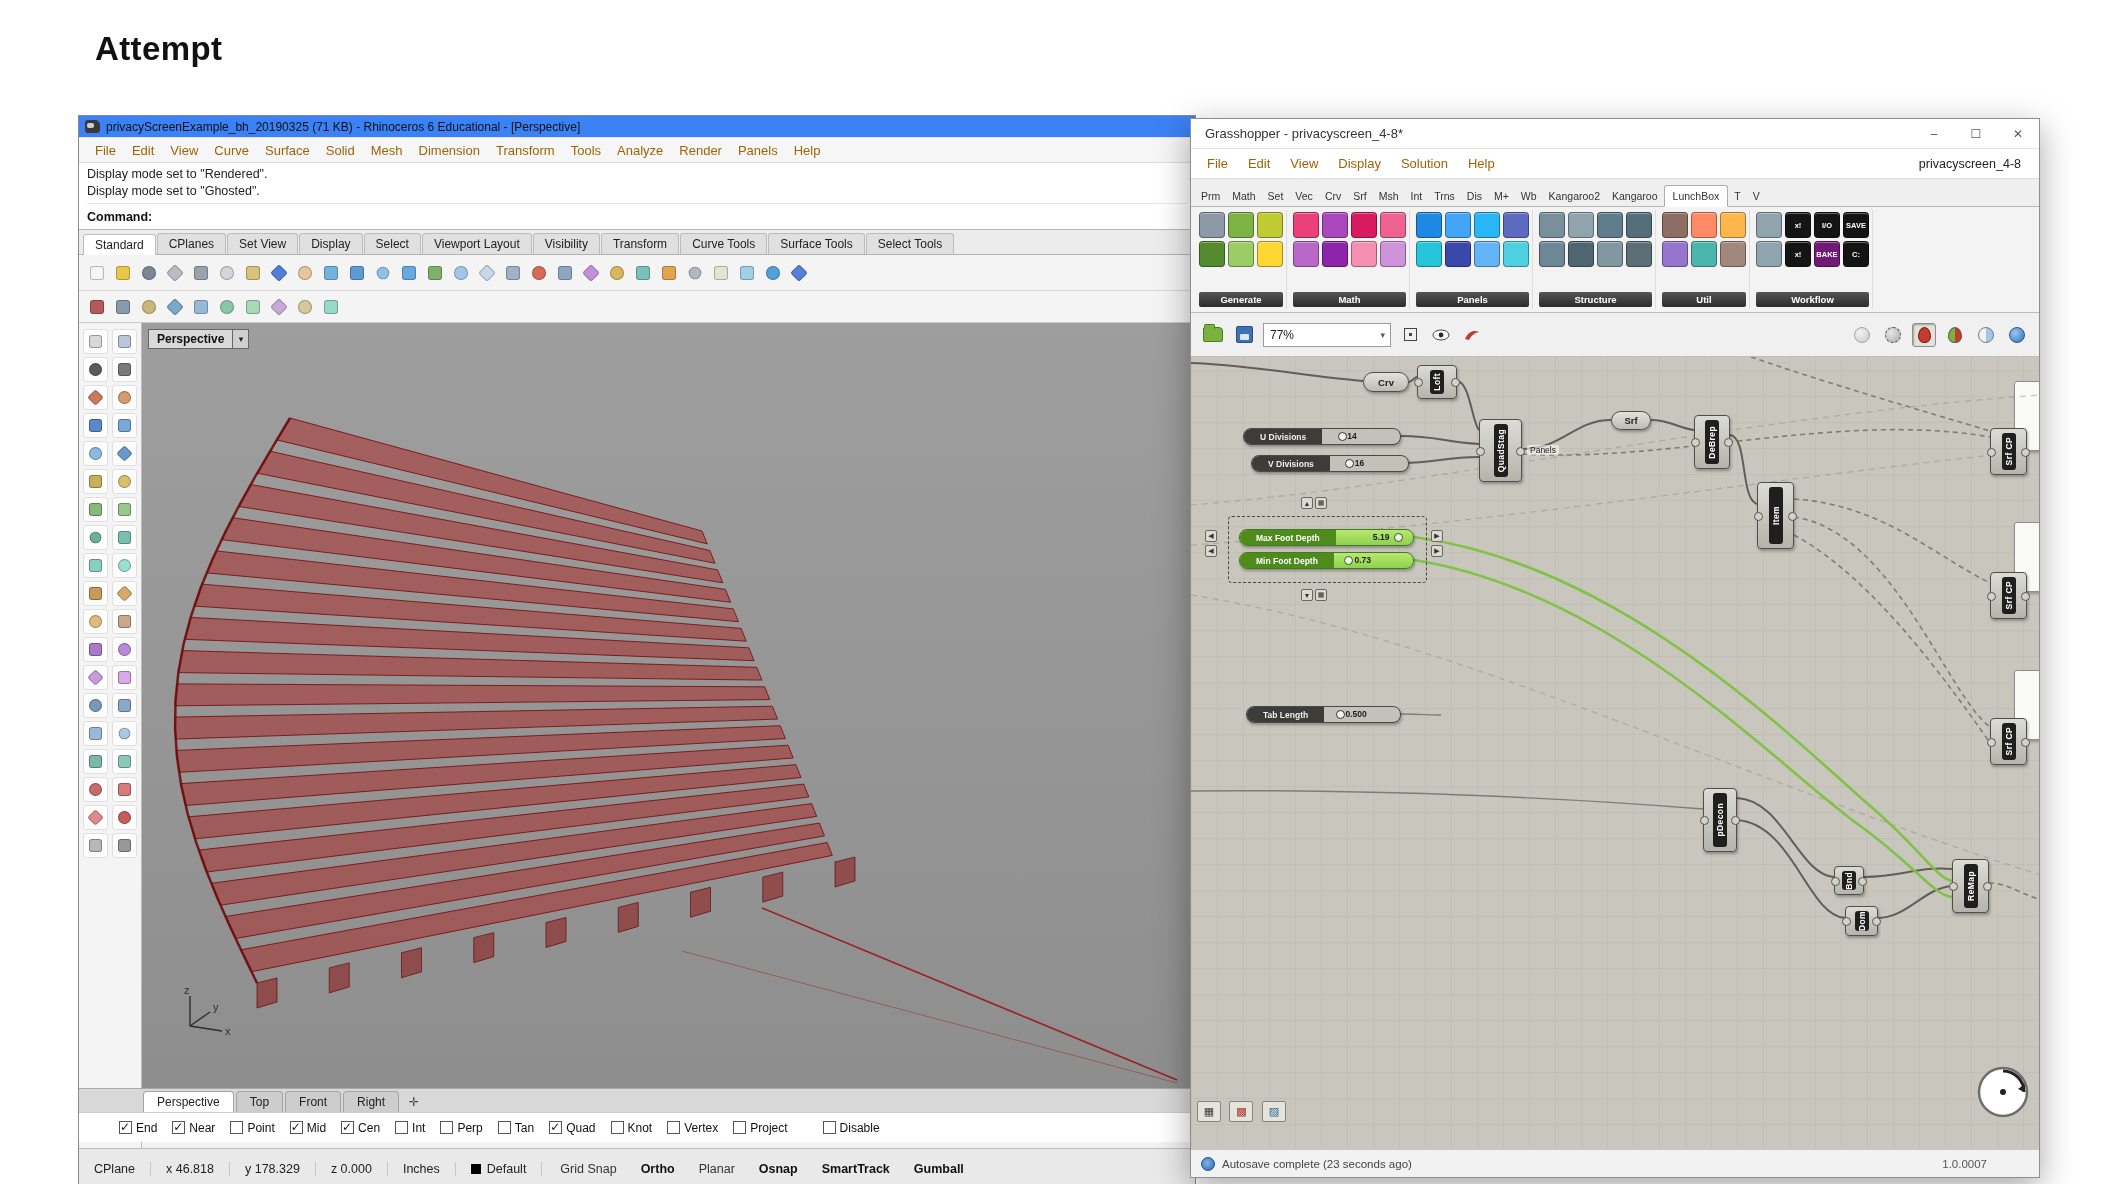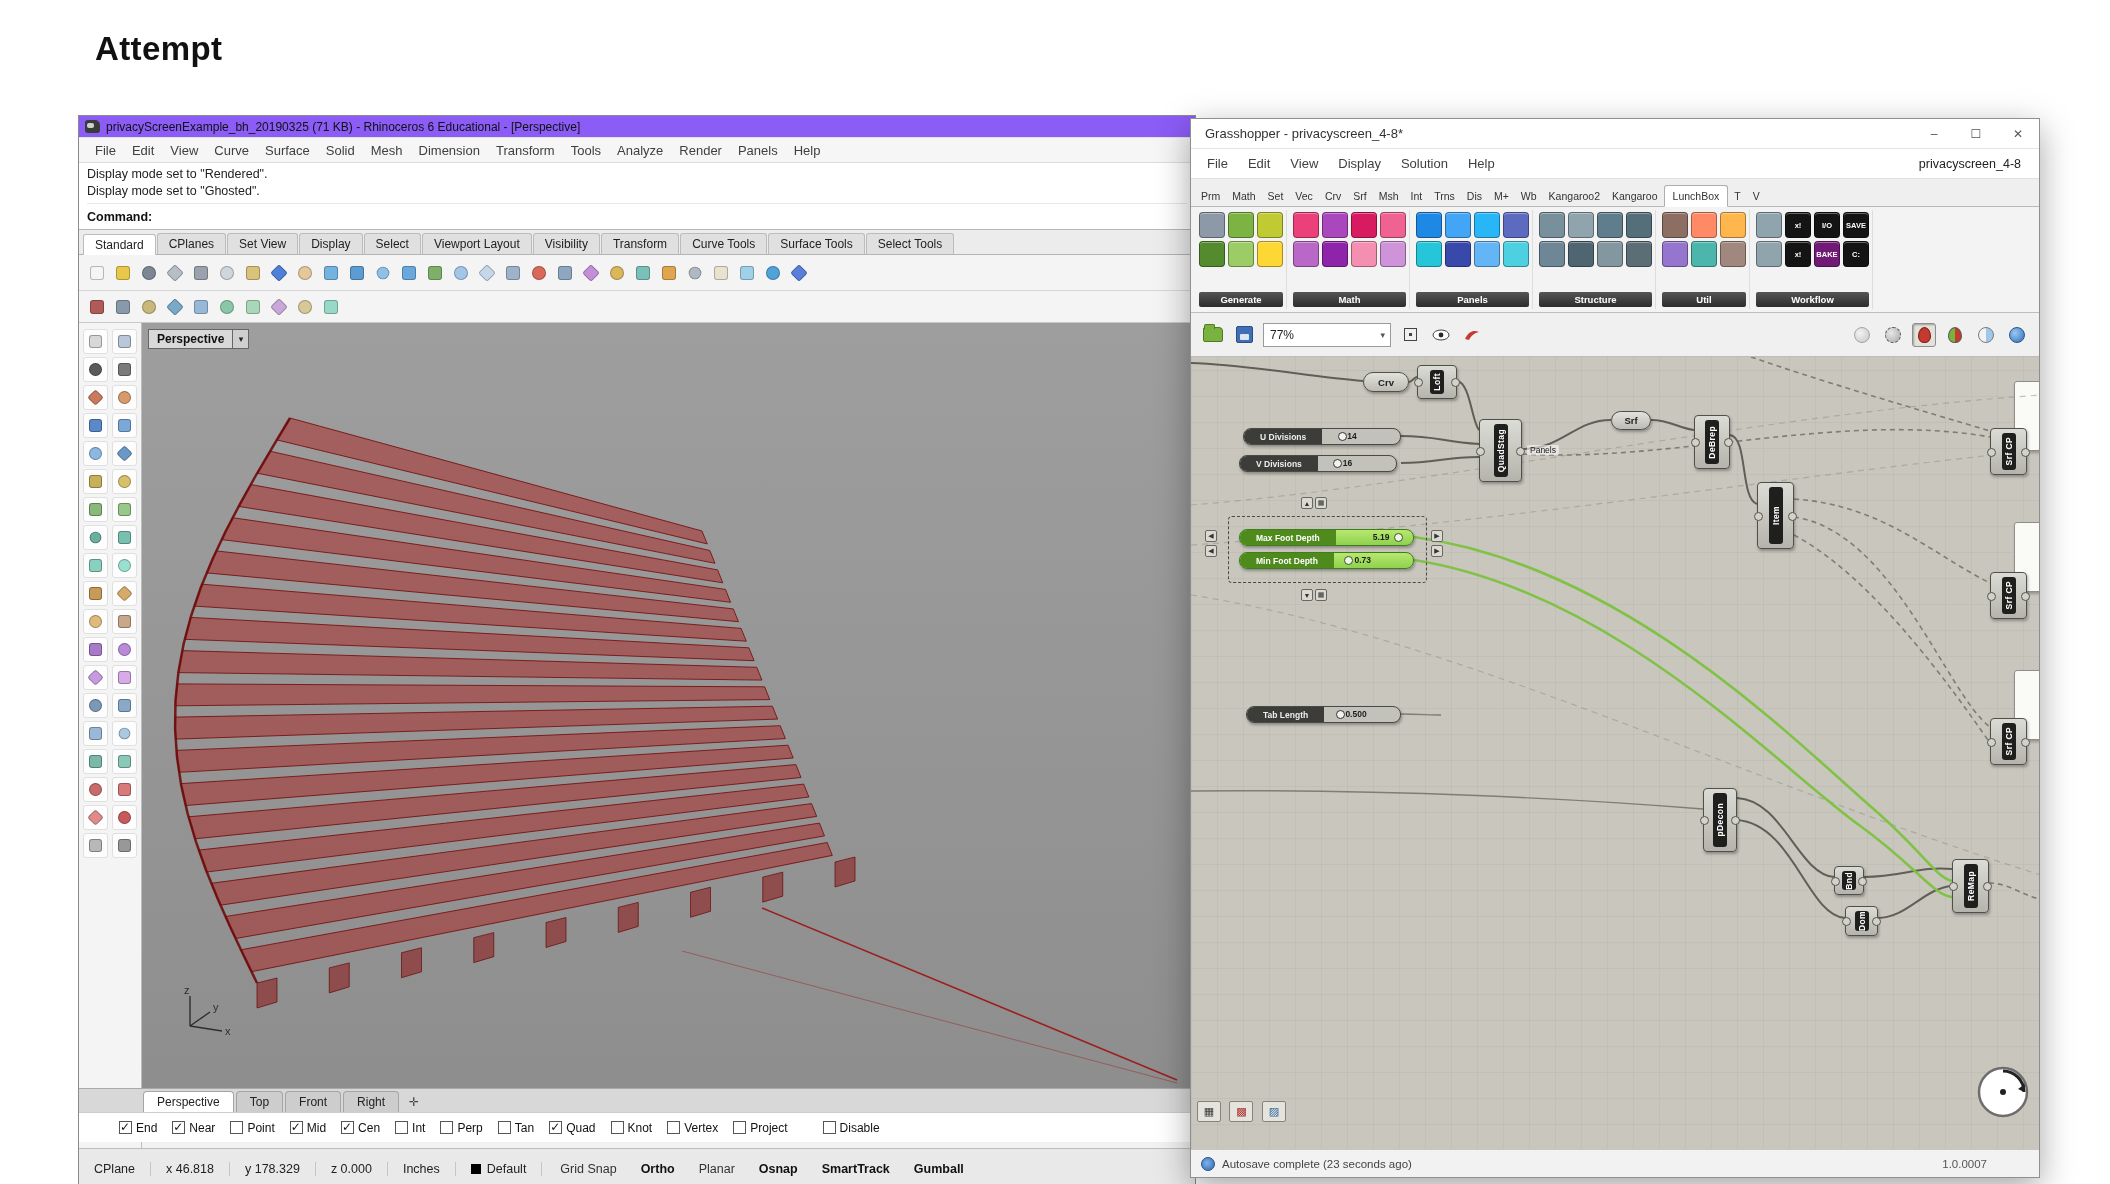--- a/index.html
+++ b/index.html
@@ -8,25 +8,25 @@
     position:relative; overflow:hidden; background:#ffffff;
     font-family:"Liberation Sans","DejaVu Sans",sans-serif; color:#222;
   }
 
   
   #heading { position:absolute; left:95px; top:30px; font-size:33px; font-weight:600; color:#111; letter-spacing:.4px; }
 
   
   .rhino-window { position:absolute; left:78px; top:115px; width:1118px; height:1080px;
     background:#f2f2f2; border:1px solid #8a8a8a; z-index:1; overflow:hidden; }
-  .r-titlebar { position:absolute; left:0; top:0; right:0; height:22px; background:#8b5cf6; display:flex; align-items:center; padding:0 6px; font-size:12px; color:#111; border-bottom:1px solid #e2e2e2;}
+  .r-titlebar { position:absolute; left:0; top:0; right:0; height:22px; background:#3b82f6; display:flex; align-items:center; padding:0 6px; font-size:12px; color:#111; border-bottom:1px solid #e2e2e2;}
   .r-appicon { width:15px; height:13px; margin-right:6px; background:#3a3a3a; border-radius:3px 5px 3px 3px; position:relative; }
   .r-appicon::after { content:""; position:absolute; left:2px; top:3px; width:7px; height:5px; background:#cfcfcf; border-radius:2px;}
   .r-menubar { position:absolute; left:0; top:22px; right:0; height:25px; background:#f6f6f6; display:flex; align-items:center; padding:0 8px; border-bottom:1px solid #ddd; }
-  .menu-item { font-size:13px; padding:2px 8px; color:#404040; cursor:default; }
+  .menu-item { font-size:13px; padding:2px 8px; color:#a16207; cursor:default; }
   .r-cmdbox { position:absolute; left:0; top:47px; right:0; height:67px; background:#fff; border-bottom:1px solid #b8b8b8; padding:3px 8px; }
   .cmd-line { font-size:12.5px; color:#222; line-height:17px; }
   .cmd-prompt { font-size:12.5px; font-weight:700; color:#111; line-height:20px; border-top:1px solid #e7e7e7; margin-top:3px; padding-top:3px;}
   .r-tabstrip { position:absolute; left:0; top:114px; right:0; height:25px; background:#ececec; display:flex; align-items:flex-end; padding:0 4px; border-bottom:1px solid #b4b4b4;}
   .rtab { font-size:12px; padding:3px 11px; color:#222; background:#e0e0e0; border:1px solid #bcbcbc; border-bottom:none; border-radius:3px 3px 0 0; margin-right:1px; }
   .rtab.on { background:#fff; font-weight:400; position:relative; top:1px; }
   .r-toolbar1 { position:absolute; left:0; top:139px; right:0; height:36px; background:#f4f4f4; border-bottom:1px solid #d7d7d7; display:flex; align-items:center; gap:2px; padding:0 6px; }
   .r-toolbar2 { position:absolute; left:0; top:175px; right:0; height:32px; background:#f4f4f4; border-bottom:1px solid #c9c9c9; display:flex; align-items:center; gap:2px; padding:0 6px; }
   .tbi { width:24px; height:24px; display:flex; align-items:center; justify-content:center; border-radius:3px; }
   .tbi i { display:block; width:14px; height:14px; border-radius:3px; border:1px solid rgba(0,0,0,.25); }
@@ -787,21 +787,21 @@
         </div>
     </div>
 
     <div class="gh-slider" style="left:52px;top:71px;width:158px">
       <span class="sl-name">U Divisions</span>
       <span class="sl-track">
           <span class="sl-grip" style="left:20%"></span>
           <span class="sl-val" style="left:32%">14</span>
         </span>
     </div>
-    <div class="gh-slider" style="left:48px;top:98px;width:158px">
+    <div class="gh-slider" style="left:60px;top:98px;width:158px">
       <span class="sl-name">V Divisions</span>
       <span class="sl-track">
           <span class="sl-grip" style="left:20%"></span>
           <span class="sl-val" style="left:32%">16</span>
         </span>
     </div>
 
     <div class="ghc" style="left:288px;top:62px;width:43px;height:63px">
       <div class="vbar">
           <span class="vtxt">QuadStag</span>

